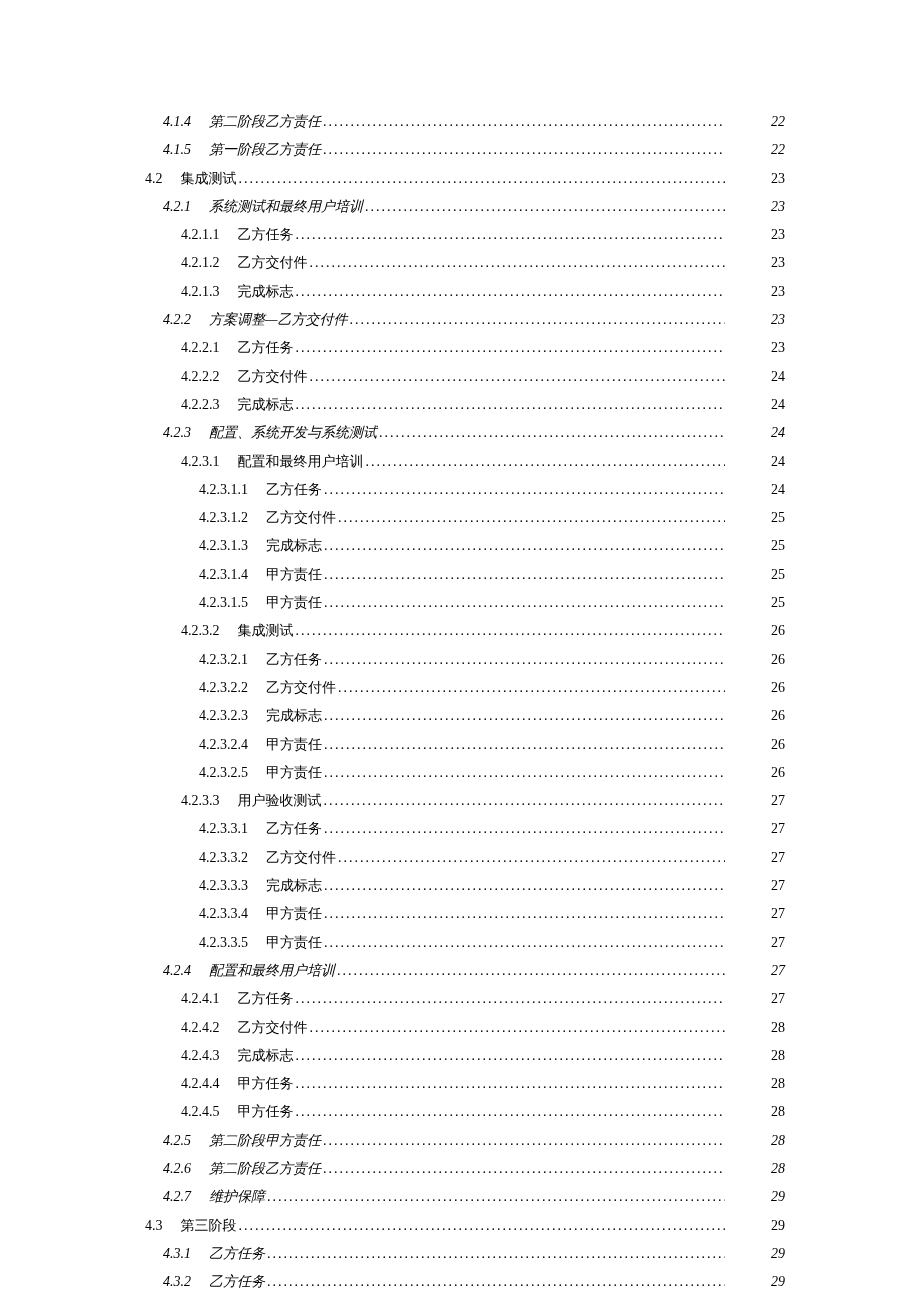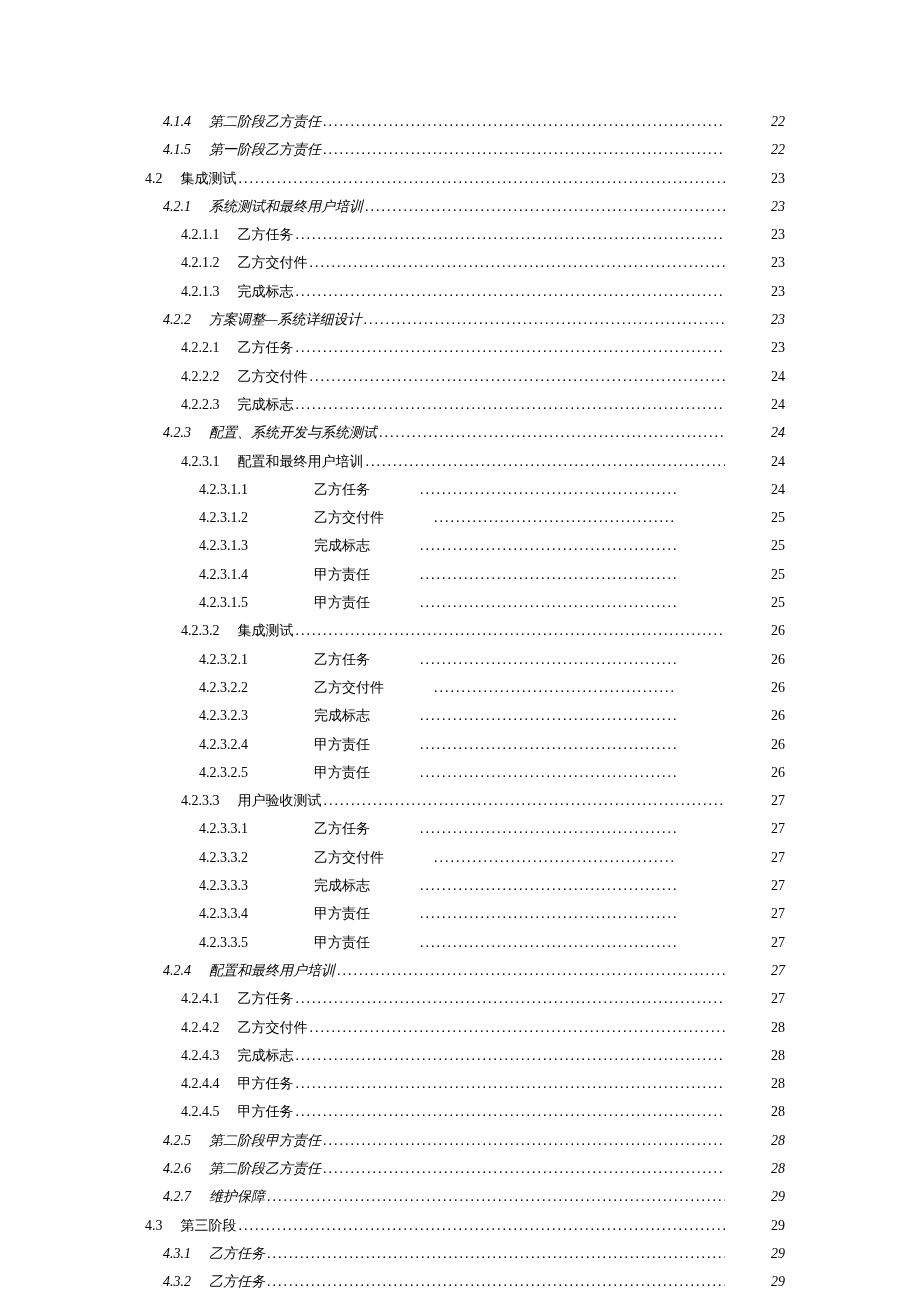--- a/index.html
+++ b/index.html
@@ -46,21 +46,21 @@
       font-style: normal;
       font-family: "Times New Roman", serif;
       margin-left: 44px;
     }
     .italic {
       font-style: italic;
     }
     .indent-1 { padding-left: 28px; }
     .indent-2 { padding-left: 10px; }
     .indent-3 { padding-left: 46px; }
-    .indent-4 { padding-left: 64px; gap: 48px; }
+    .indent-4 { padding-left: 64px; }
   </style>
 </head>
 <body>
 
 <div class="toc-container" id="toc-root">
     <div class="toc-entry indent-1">
       <span class="toc-number italic">4.1.4</span>
       <span class="toc-title italic">第二阶段乙方责任</span>
       <span class="toc-dots">........................................................................................................................................................................................................</span>
       <span class="toc-page italic">22</span>
@@ -96,21 +96,21 @@
       <span class="toc-page">23</span>
     </div>
     <div class="toc-entry indent-3">
       <span class="toc-number">4.2.1.3</span>
       <span class="toc-title">完成标志</span>
       <span class="toc-dots">........................................................................................................................................................................................................</span>
       <span class="toc-page">23</span>
     </div>
     <div class="toc-entry indent-1">
       <span class="toc-number italic">4.2.2</span>
-      <span class="toc-title italic">方案调整—系统详细设计</span>
+      <span class="toc-title italic">方案调整—乙方交付件</span>
       <span class="toc-dots">........................................................................................................................................................................................................</span>
       <span class="toc-page italic">23</span>
     </div>
     <div class="toc-entry indent-3">
       <span class="toc-number">4.2.2.1</span>
       <span class="toc-title">乙方任务</span>
       <span class="toc-dots">........................................................................................................................................................................................................</span>
       <span class="toc-page">23</span>
     </div>
     <div class="toc-entry indent-3">

